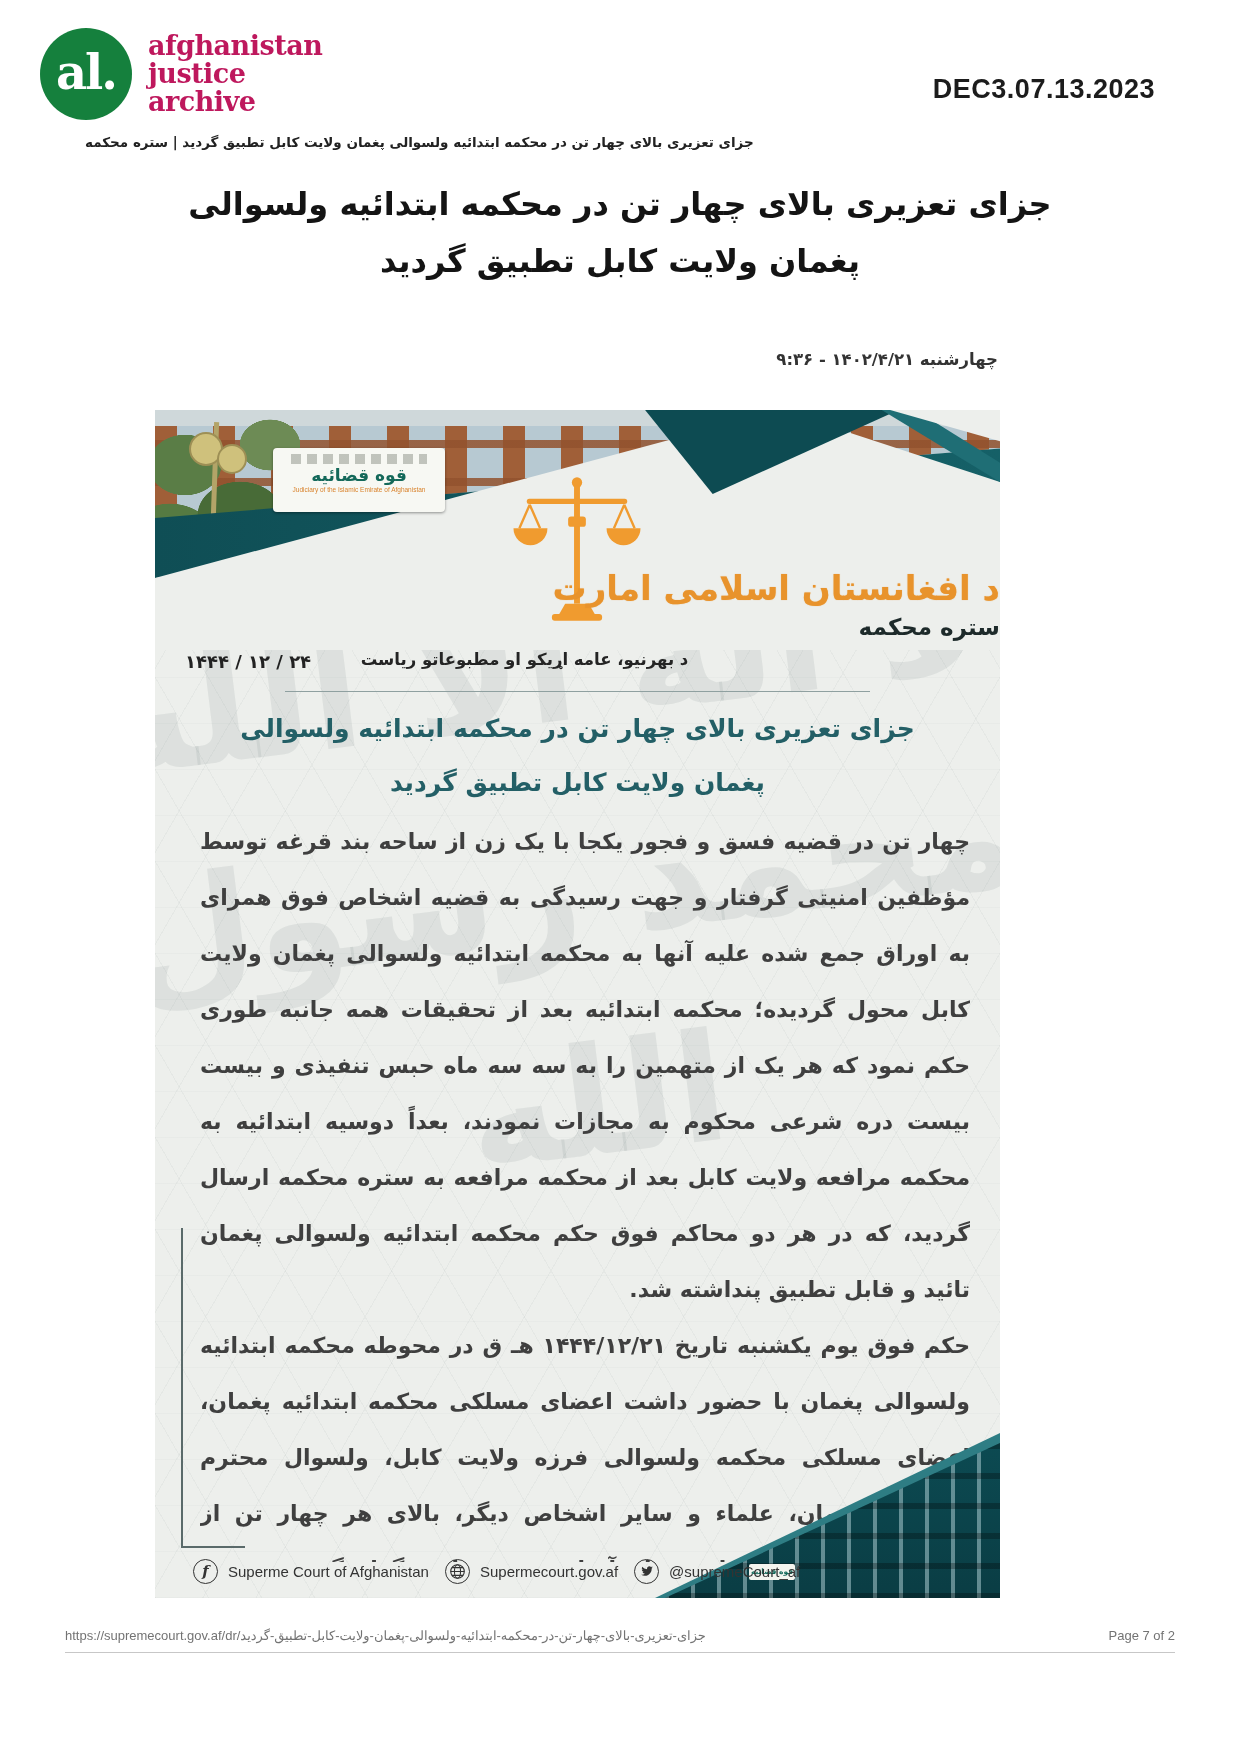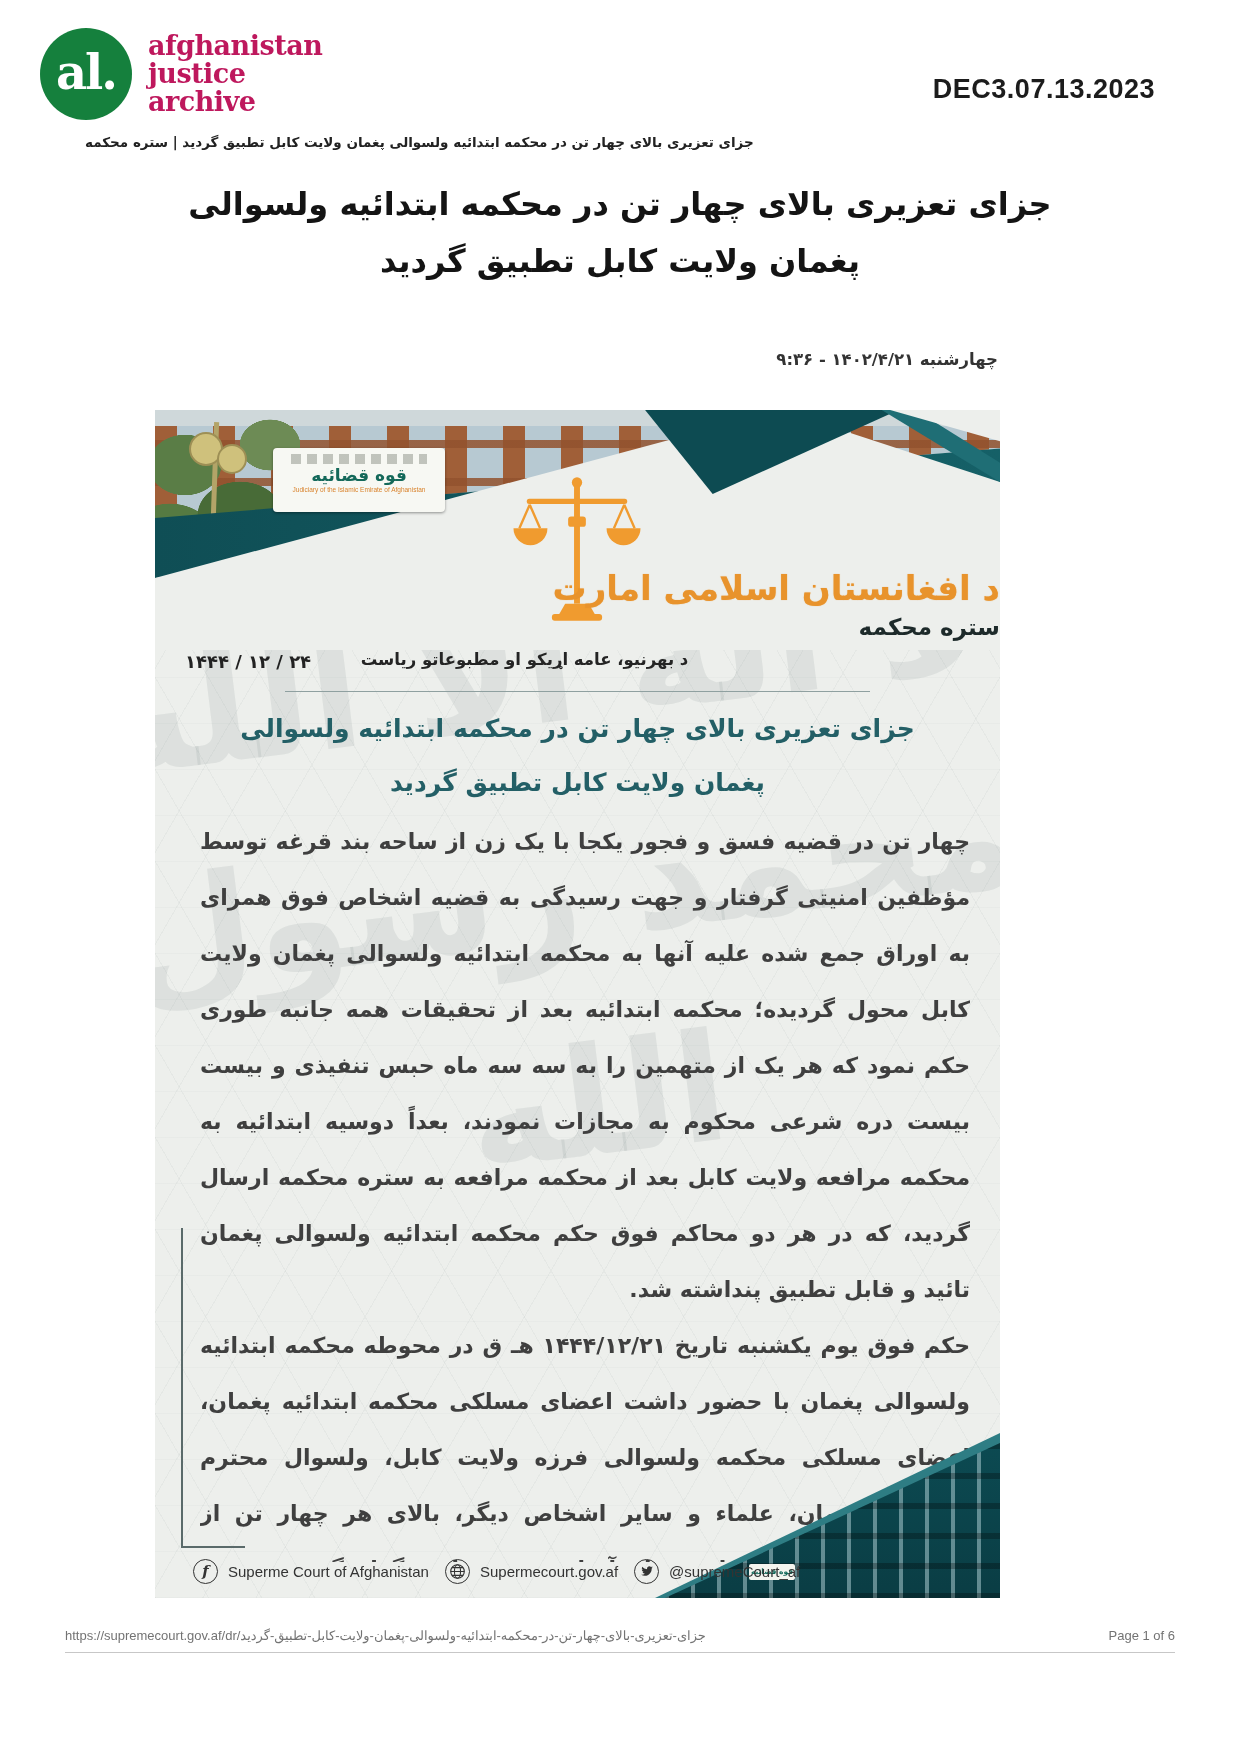--- a/index.html
+++ b/index.html
@@ -208,16 +208,16 @@
         <svg width="14" height="14" viewBox="0 0 24 24">
             <path fill="#333" d="M22 5.9c-.7.3-1.5.6-2.3.7.8-.5 1.5-1.3 1.8-2.3-.8.5-1.7.8-2.6 1A4 4 0 0 0 12 8.1c0 .3 0 .6.1.9A11.6 11.6 0 0 1 3.7 4.7a4.1 4.1 0 0 0 1.3 5.4c-.7 0-1.3-.2-1.9-.5 0 1.9 1.4 3.6 3.3 4-.6.2-1.2.2-1.8.1.5 1.6 2 2.8 3.8 2.8A8.2 8.2 0 0 1 2 18.3a11.6 11.6 0 0 0 6.3 1.8c7.5 0 11.7-6.3 11.7-11.7v-.5c.8-.6 1.5-1.3 2-2z"></path>
           </svg>
       </div>
       <span class="soc-label">@supremeCourt_af</span>
     </div>
   </div>
 
   <div class="abs page-footer">
     <span class="url">https://supremecourt.gov.af/dr/جزای-تعزیری-بالای-چهار-تن-در-محکمه-ابتدائیه-ولسوالی-پغمان-ولایت-کابل-تطبیق-گردید</span>
-    <span>Page 1 of 6</span>
+    <span>Page 7 of 2</span>
   </div>
 
 </div>
 
 </body></html>

